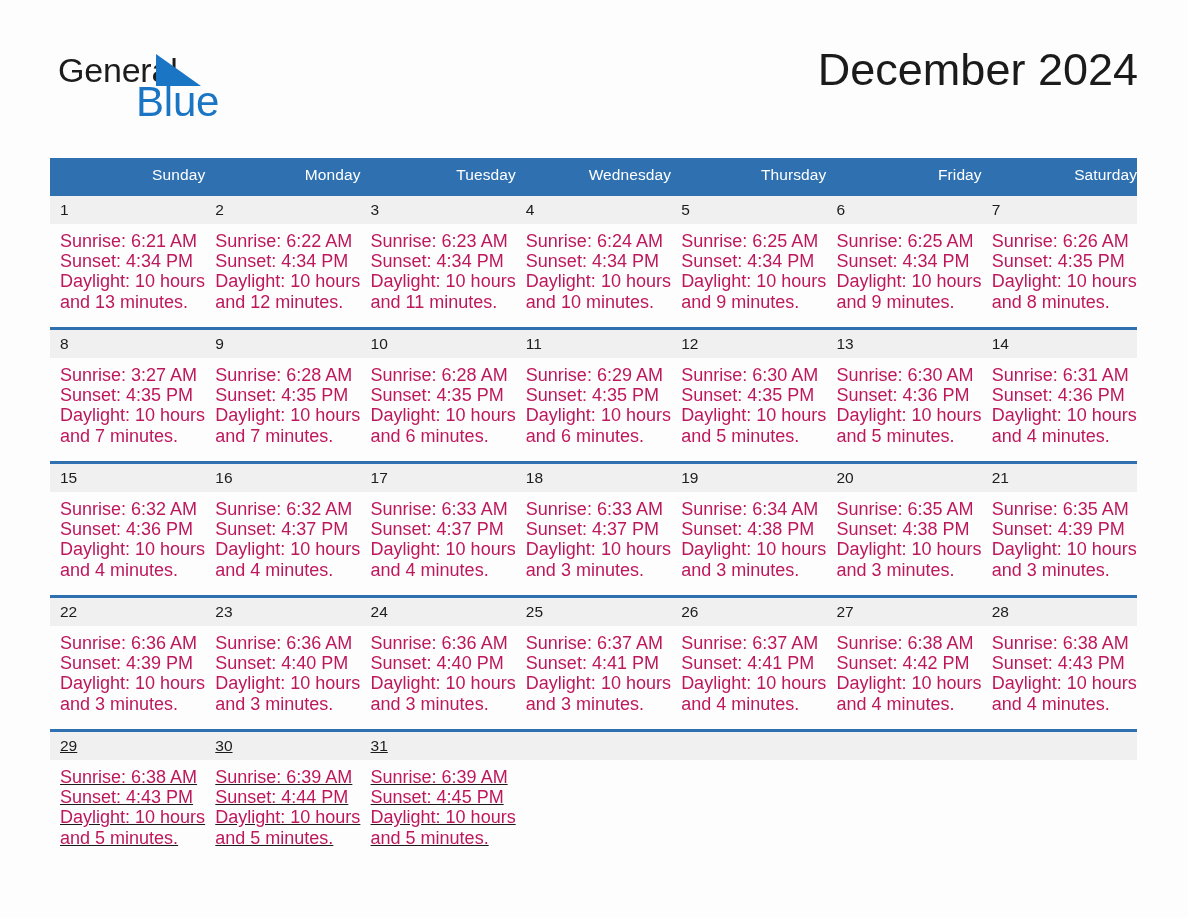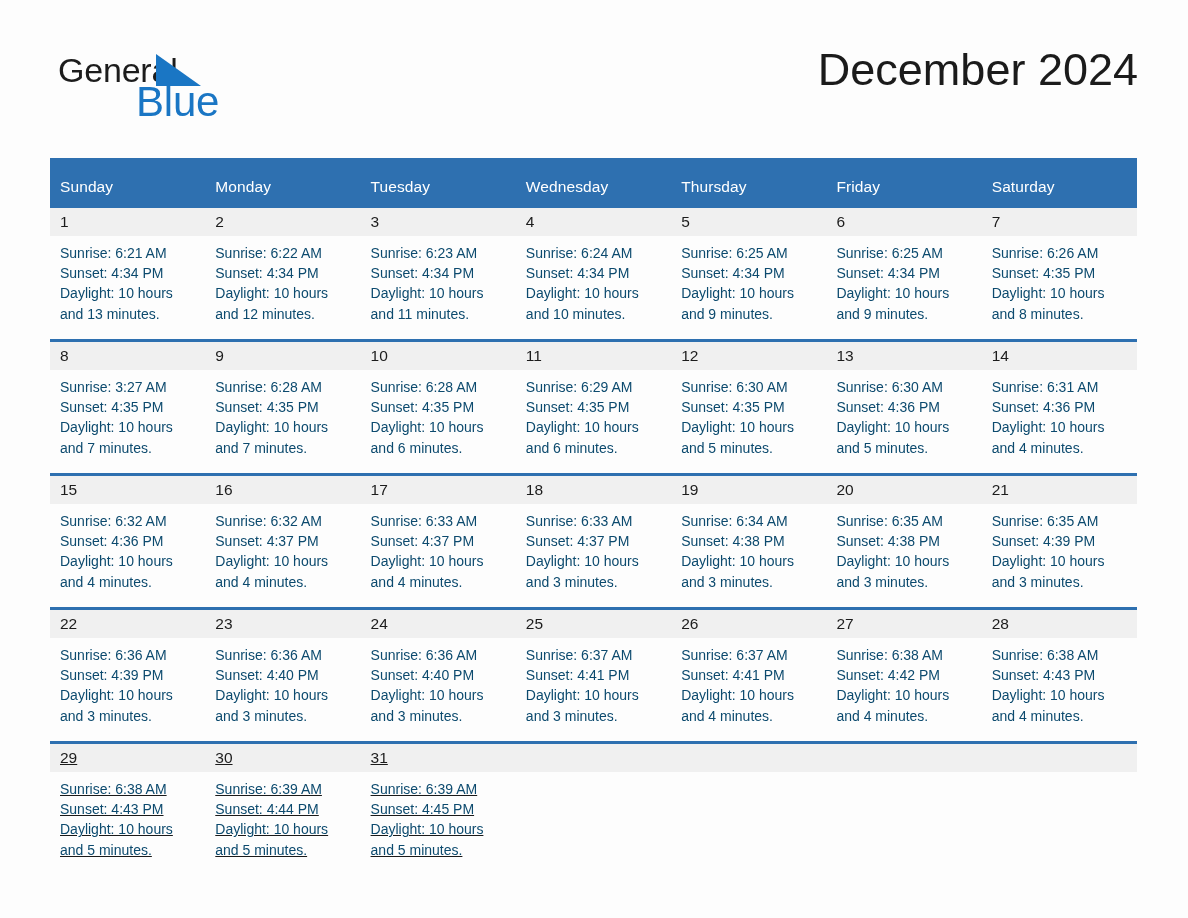--- a/index.html
+++ b/index.html
@@ -95,22 +95,22 @@
     border-collapse: collapse;
     table-layout: fixed;
   }
   .calendar col { width: 155.28px; }
 
   thead th {
     background: #2e70b0;
     color: #ffffff;
     font-size: 15.5px;
     font-weight: 400;
-    text-align: left;
-    padding: 20px 0 9px 10px;
+    text-align: right;
+    padding: 8px 0 9px 10px;
     height: 18px;
     vertical-align: middle;
     letter-spacing: 0.1px;
   }
 
   tbody td {
     vertical-align: top;
     padding: 0;
     border-top: 3px solid #2e70b0;
     background: #fdfdfd;
@@ -130,23 +130,23 @@
     align-items: center;
   }
   .day-num {
     font-size: 15.5px;
     line-height: 18px;
     color: #1c1c1c;
     font-weight: 400;
   }
   .details {
     padding: 7px 8px 0 10px;
-    font-size: 14px;
+    font-size: 18px;
     line-height: 20.2px;
-    color: #0c4a6e;
+    color: #be185d;
   }
   .details div { white-space: nowrap; }
   .empty .day-band { background: #f0f0f0; }
 </style>
 </head>
 <body>
 
 <div class="page">
 
   <div class="header">

